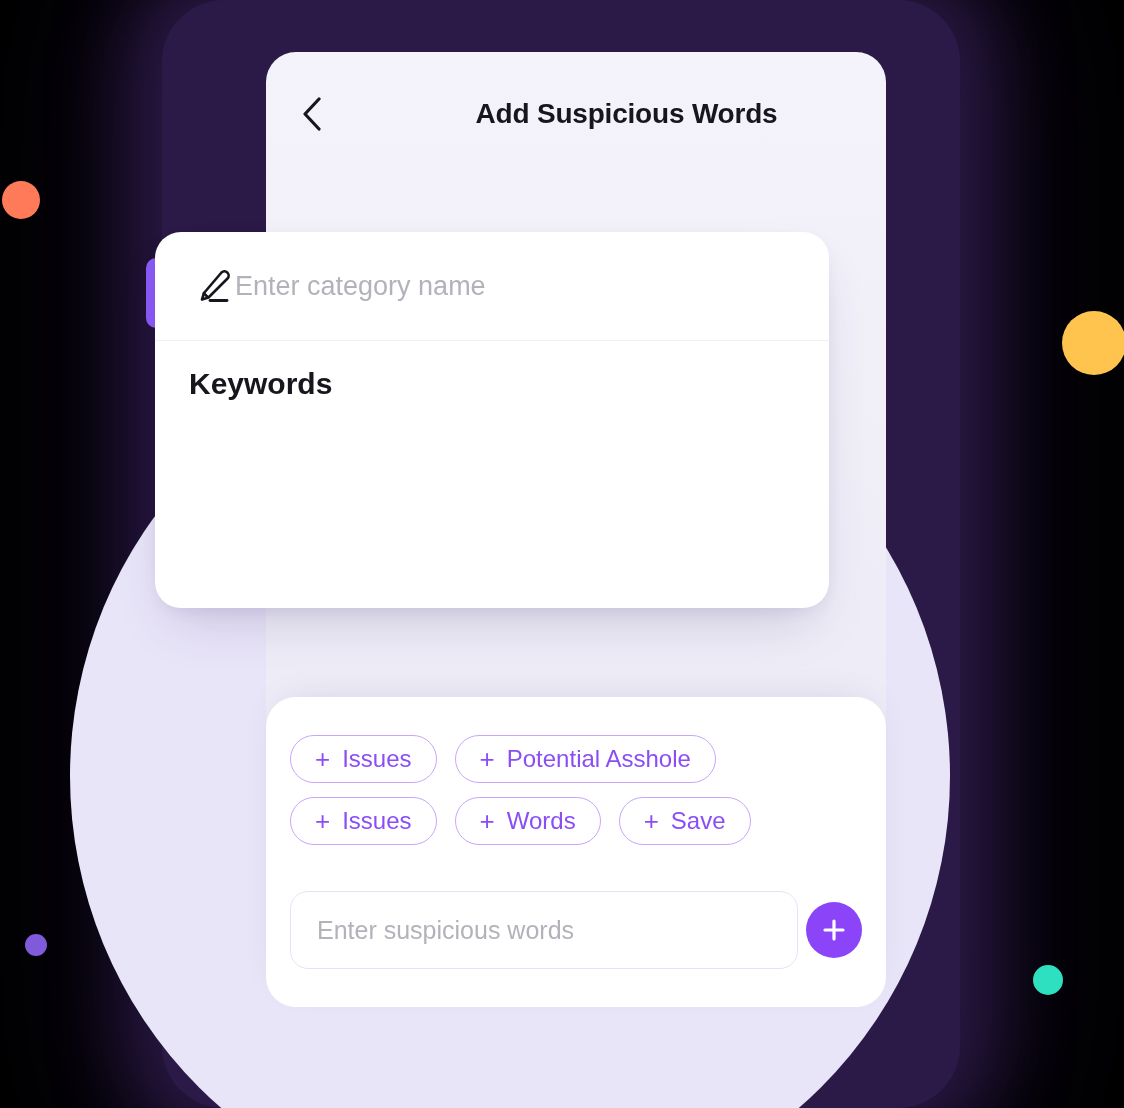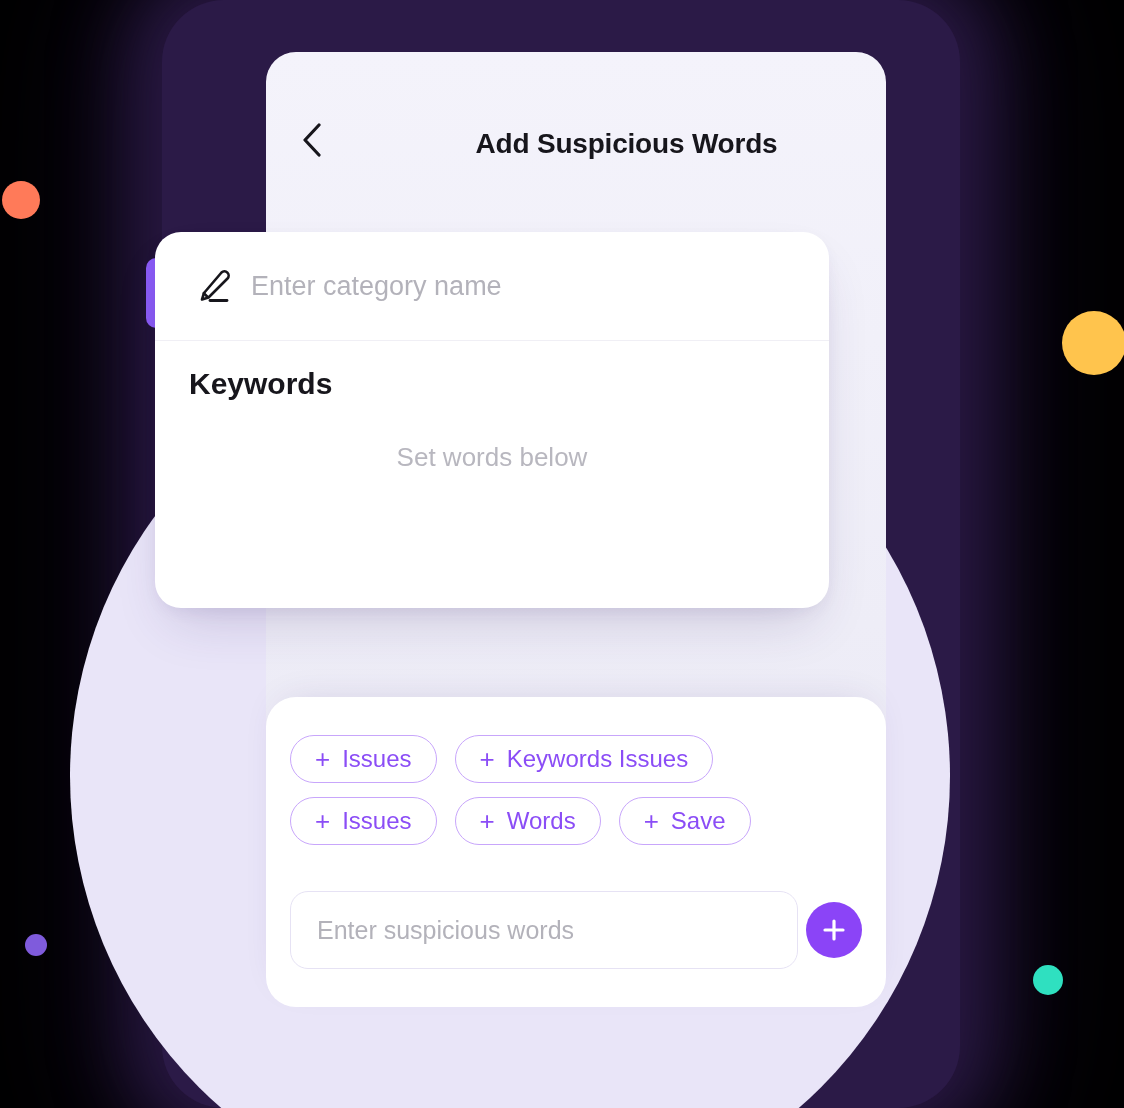--- a/index.html
+++ b/index.html
@@ -69,21 +69,21 @@
     overflow: hidden;
   }
 
   
   #nav-bar {
     position: absolute;
     left: 0; top: 0;
     width: 748px;
     height: 108px;
     display: flex;
-    align-items: flex-end;
+    align-items: center;
     box-sizing: border-box;
     padding: 16px 34px 0 36px;
   }
   #back-button {
     width: 34px; height: 40px;
     display: flex; align-items: center; justify-content: flex-start;
     cursor: pointer;
     flex: 0 0 auto;
   }
   #nav-title {
@@ -138,21 +138,20 @@
   }
   #pencil-icon { flex: 0 0 auto; width: 46px; height: 46px; display:flex; align-items:center; justify-content:center; }
   #category-input {
     flex: 1 1 auto;
     border: none;
     outline: none;
     background: transparent;
     font-family: "Liberation Sans", sans-serif;
     font-size: 27px;
     color: #7f1d1d;
-    margin-left: 16px;
     padding: 0;
   }
   #category-input::placeholder { color: #b3b2ba; }
 
   #card-divider {
     position: absolute;
     left: 0; top: 108px;
     width: 674px; height: 1px;
     background: #f0eff5;
   }
@@ -284,33 +283,32 @@
           <path d="M20 36.5 L37 36.5" fill="none" stroke="#17161c" stroke-width="2.8" stroke-linecap="round"></path>
         </svg>
       </span>
       <input id="category-input" type="text" placeholder="Enter category name" style="">
     </div>
 
     <div id="card-divider"></div>
 
     <div id="keywords-label">Keywords</div>
 
-    <div id="keywords-empty">Set words below</div>
   </div>
 
   <div id="chips-sheet">
 
     <div id="chip-list">
         <div class="chip">
           <span class="chip-plus">+</span>
           <span>Issues</span>
         </div>
         <div class="chip">
           <span class="chip-plus">+</span>
-          <span>Keywords Issues</span>
+          <span>Potential Asshole</span>
         </div>
         <div class="chip">
           <span class="chip-plus">+</span>
           <span>Issues</span>
         </div>
         <div class="chip">
           <span class="chip-plus">+</span>
           <span>Words</span>
         </div>
         <div class="chip">

